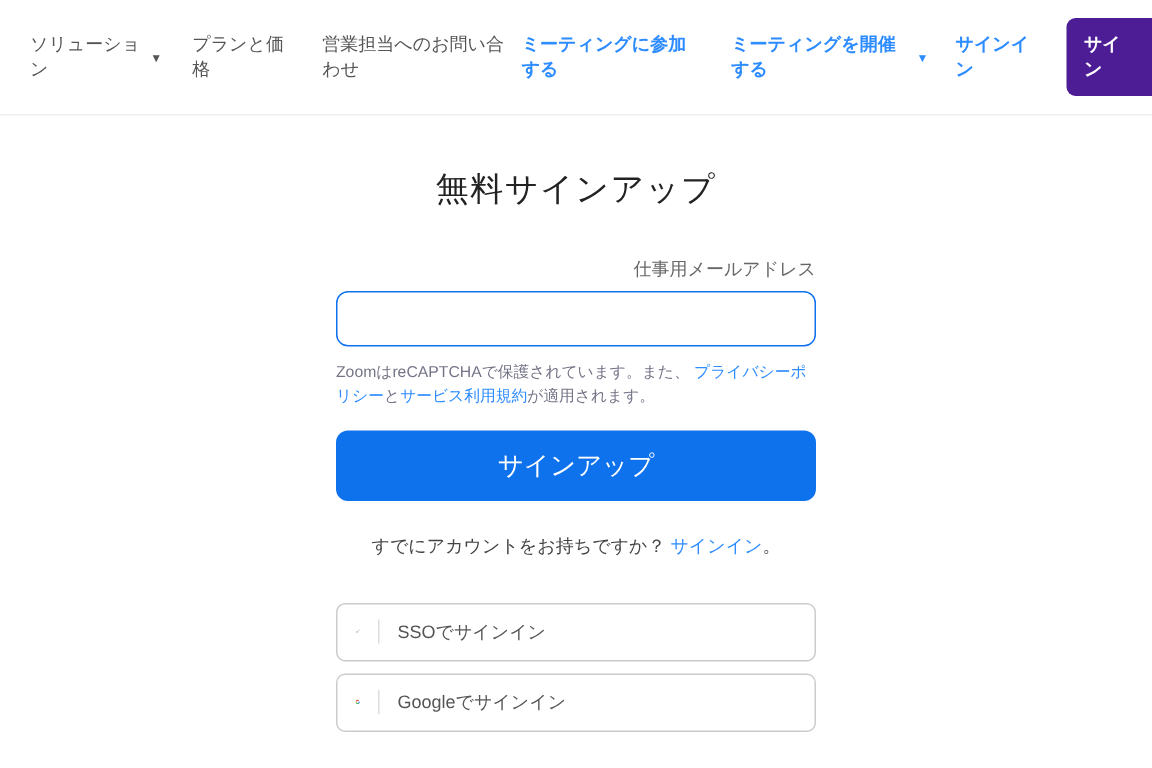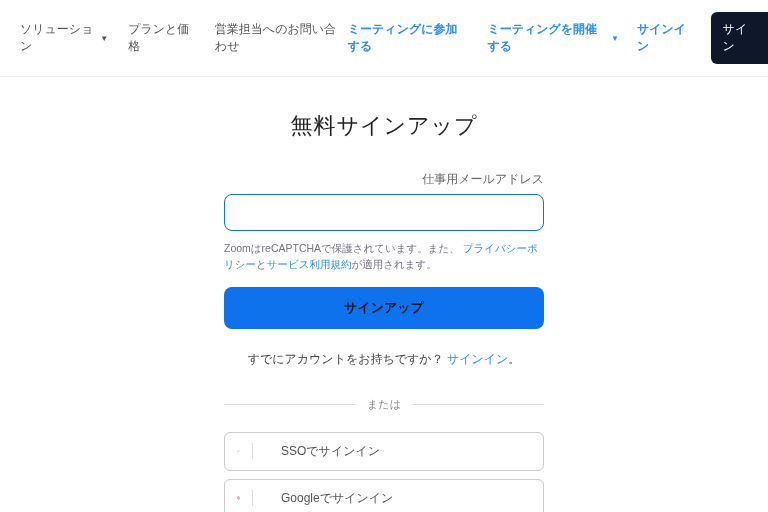--- a/index.html
+++ b/index.html
@@ -2,34 +2,34 @@
 <html><head>
 <meta charset="utf-8">
 <style>
 *{margin:0;padding:0;box-sizing:border-box}
 body{font-family:-apple-system,BlinkMacSystemFont,"Segoe UI",sans-serif;background:#fff;color:#222;width:768px;height:512px;overflow:hidden}
 .topbar{display:flex;justify-content:space-between;padding:12px 0 12px 20px;border-bottom:1px solid #eee;font-size:12px}
 .nav-left{display:flex;gap:20px;align-items:center}
 .nav-left a{color:#555;text-decoration:none;display:flex;align-items:center;gap:3px}
 .nav-right{display:flex;gap:18px;align-items:center}
 .nav-right a.link{color:#2D8CFF;text-decoration:none;font-weight:700;display:flex;align-items:center;gap:3px}
-.btn-orange{background:#0f172a;color:#fff;padding:9px 12px;font-size:12px;font-weight:400;border-radius:6px 0 0 6px;text-decoration:none}
+.btn-orange{background:#4c1d95;color:#fff;padding:9px 12px;font-size:12px;font-weight:700;border-radius:6px 0 0 6px;text-decoration:none}
 .caret{font-size:8px}
 .main{max-width:320px;margin:34px auto 0;text-align:center}
 h1{font-size:22px;font-weight:400;margin-bottom:30px;letter-spacing:1px}
 .label{text-align:right;font-size:12px;color:#666;margin-bottom:6px}
 .email-input{width:100%;padding:10px 12px;font-size:13px;border:1px solid #0E72ED;border-radius:8px;outline:none;margin-bottom:10px}
 .small-note{text-align:left;font-size:10.5px;color:#747487;line-height:1.5;margin-bottom:14px}
 .small-note a{color:#2D8CFF;text-decoration:none}
-.btn-blue{width:100%;background:#0E72ED;color:#0f172a;border:none;padding:12px;font-size:13px;font-weight:700;border-radius:8px;cursor:pointer;margin-bottom:22px}
+.btn-blue{width:100%;background:#0E72ED;color:#ffffff;border:none;padding:12px;font-size:17px;font-weight:400;border-radius:8px;cursor:pointer;margin-bottom:22px}
 .already{font-size:12px;color:#444;margin-bottom:29px}
 .already a{color:#2D8CFF;text-decoration:none}
 .divider{display:flex;align-items:center;gap:12px;font-size:11px;color:#888;margin-bottom:20px}
 .divider::before,.divider::after{content:"";flex:1;height:1px;background:#ddd}
-.sso-btn{display:flex;align-items:center;width:100%;border:1px solid #ccc;border-radius:6px;padding:10px 12px;margin-bottom:8px;background:#fff;cursor:pointer;font-size:12px;color:#555;gap:30px;text-align:left}
+.sso-btn{display:flex;align-items:center;width:100%;border:1px solid #ccc;border-radius:6px;padding:10px 12px;margin-bottom:8px;background:#fff;cursor:pointer;font-size:12px;color:#555;gap:14px;text-align:left}
 .sso-icon{width:16px;height:16px;display:flex;align-items:center;justify-content:center;flex-shrink:0;border-right:1px solid #ddd;padding-right:12px;margin-right:-2px}
 </style>
 </head>
 <body>
 
 <div class="topbar">
   <div class="nav-left">
     <a href="#">
         <span>ソリューション</span>
         <span class="caret">▼</span>
@@ -54,23 +54,20 @@
   <input class="email-input" type="text" value="" style="">
   <div class="small-note">
     <span>ZoomはreCAPTCHAで保護されています。また、</span>
     <a href="#">プライバシーポリシー</a><span>と</span><a href="#">サービス利用規約</a><span>が適用されます。</span>
   </div>
   <button class="btn-blue">サインアップ</button>
   <div class="already">
     <span>すでにアカウントをお持ちですか？</span>
     <a href="#">サインイン</a><span>。</span>
   </div>
-  <div class="divider">
-      <span>または</span>
-    </div>
 
   <button class="sso-btn">
     <span class="sso-icon">
         <svg width="14" height="14" viewBox="0 0 24 24" fill="none" stroke="#888" stroke-width="2">
           <circle cx="8" cy="15" r="4"></circle>
           <path d="M11 12 L21 2 M17 6 L20 9"></path>
         </svg>
       </span>
     <span>SSOでサインイン</span>
   </button>

